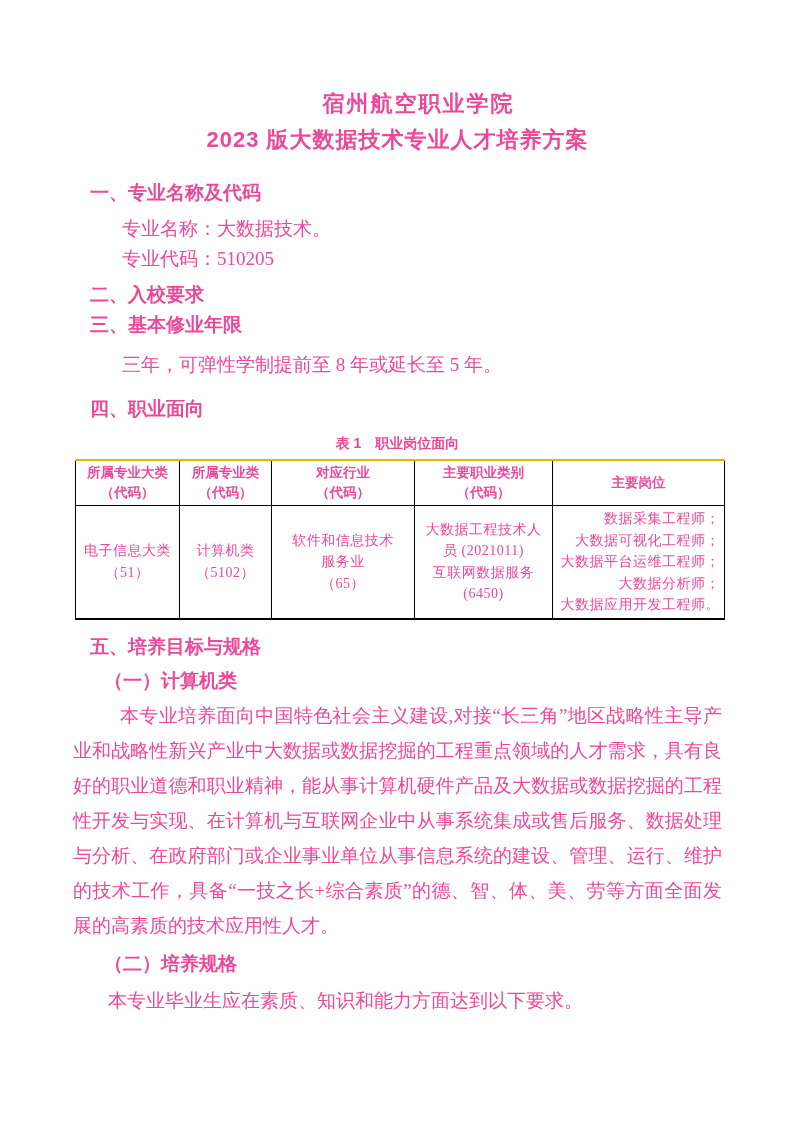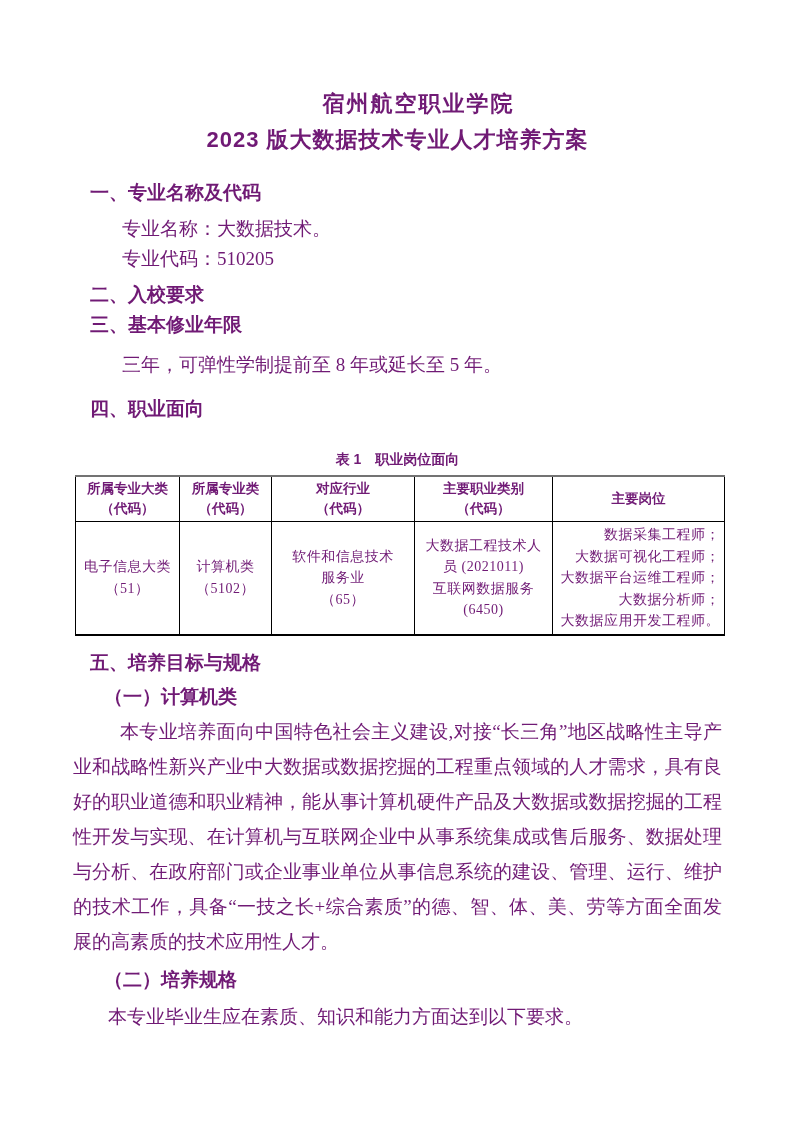--- a/index.html
+++ b/index.html
@@ -2,21 +2,21 @@
 <html><head>
 <meta charset="utf-8">
 <style>
   html, body { margin: 0; padding: 0; background: #ffffff; }
   .page {
     position: relative;
     width: 793px;
     height: 1122px;
     margin: 0 auto;
     background: #ffffff;
-    color: #701a75;
+    color: #ec4899;
     font-family: "Liberation Serif", "DejaVu Serif", serif;
     box-sizing: border-box;
     padding: 90px 71px 0 73px;
     overflow: hidden;
   }
 
   
   .title-line1 {
     font-family: "Liberation Sans", "DejaVu Sans", sans-serif;
     font-weight: bold;
@@ -72,30 +72,30 @@
   .para.indent1 { text-indent: 47px; }
   .para.indent2 { text-indent: 35px; }
 
   
   .tbl-caption {
     font-family: "Liberation Sans", "DejaVu Sans", sans-serif;
     font-weight: bold;
     font-size: 14px;
     line-height: 18px;
     text-align: center;
-    margin-top: 28px;
+    margin-top: 12px;
   }
 
   
   table.career {
     width: 649px;
     margin-top: 7px;
     margin-left: 2px;
     border-collapse: collapse;
-    border-top: 2px solid #737373;
+    border-top: 2px solid #eab308;
     border-bottom: 2px solid #000;
     table-layout: fixed;
   }
   table.career th, table.career td {
     border: 1px solid #000;
     white-space: pre-line;
     text-align: center;
     vertical-align: middle;
     padding: 2px 4px;
     box-sizing: border-box;

